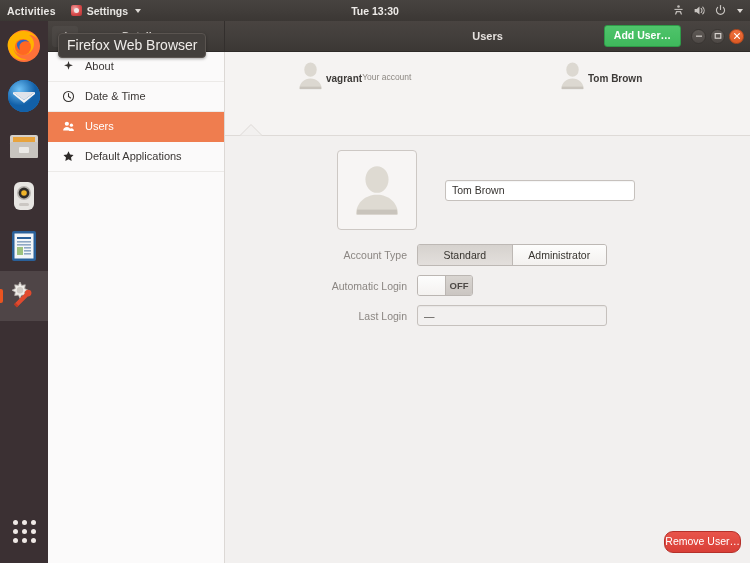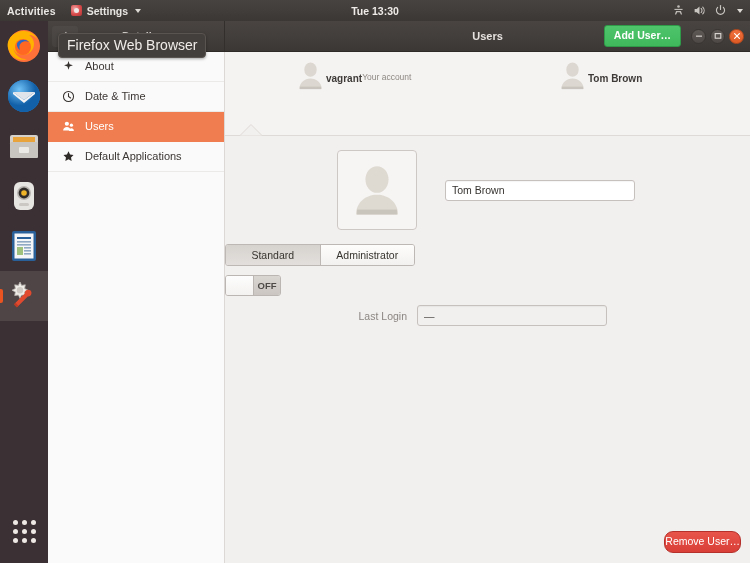--- a/index.html
+++ b/index.html
@@ -431,29 +431,31 @@
               <svg width="56" height="58" viewBox="0 0 32 32">
                 <ellipse cx="16" cy="10" rx="6.6" ry="7.6" fill="#dedad2"></ellipse>
                 <path d="M4 30c0-6.8 5.4-11.3 12-11.3S28 23.2 28 30z" fill="#dedad2"></path>
                 <rect x="4.6" y="27.2" width="22.8" height="2.8" fill="#c9c4bc"></rect>
               </svg>
             </div>
             <div class="field" id="name-field">Tom Brown</div>
           </div>
 
           <div class="row">
+            <div class="row-label">Account Type</div>
             <div class="seg-group">
               <div class="seg on">Standard</div>
               <div class="seg">Administrator</div>
             </div>
           </div>
 
 
 
           <div class="row">
+            <div class="row-label">Automatic Login</div>
             <div class="toggle">
               <div class="knob"></div>
               <div class="state">OFF</div>
             </div>
           </div>
 
           <div class="row">
             <div class="row-label">Last Login</div>
             <div class="field flat">—</div>
           </div>

